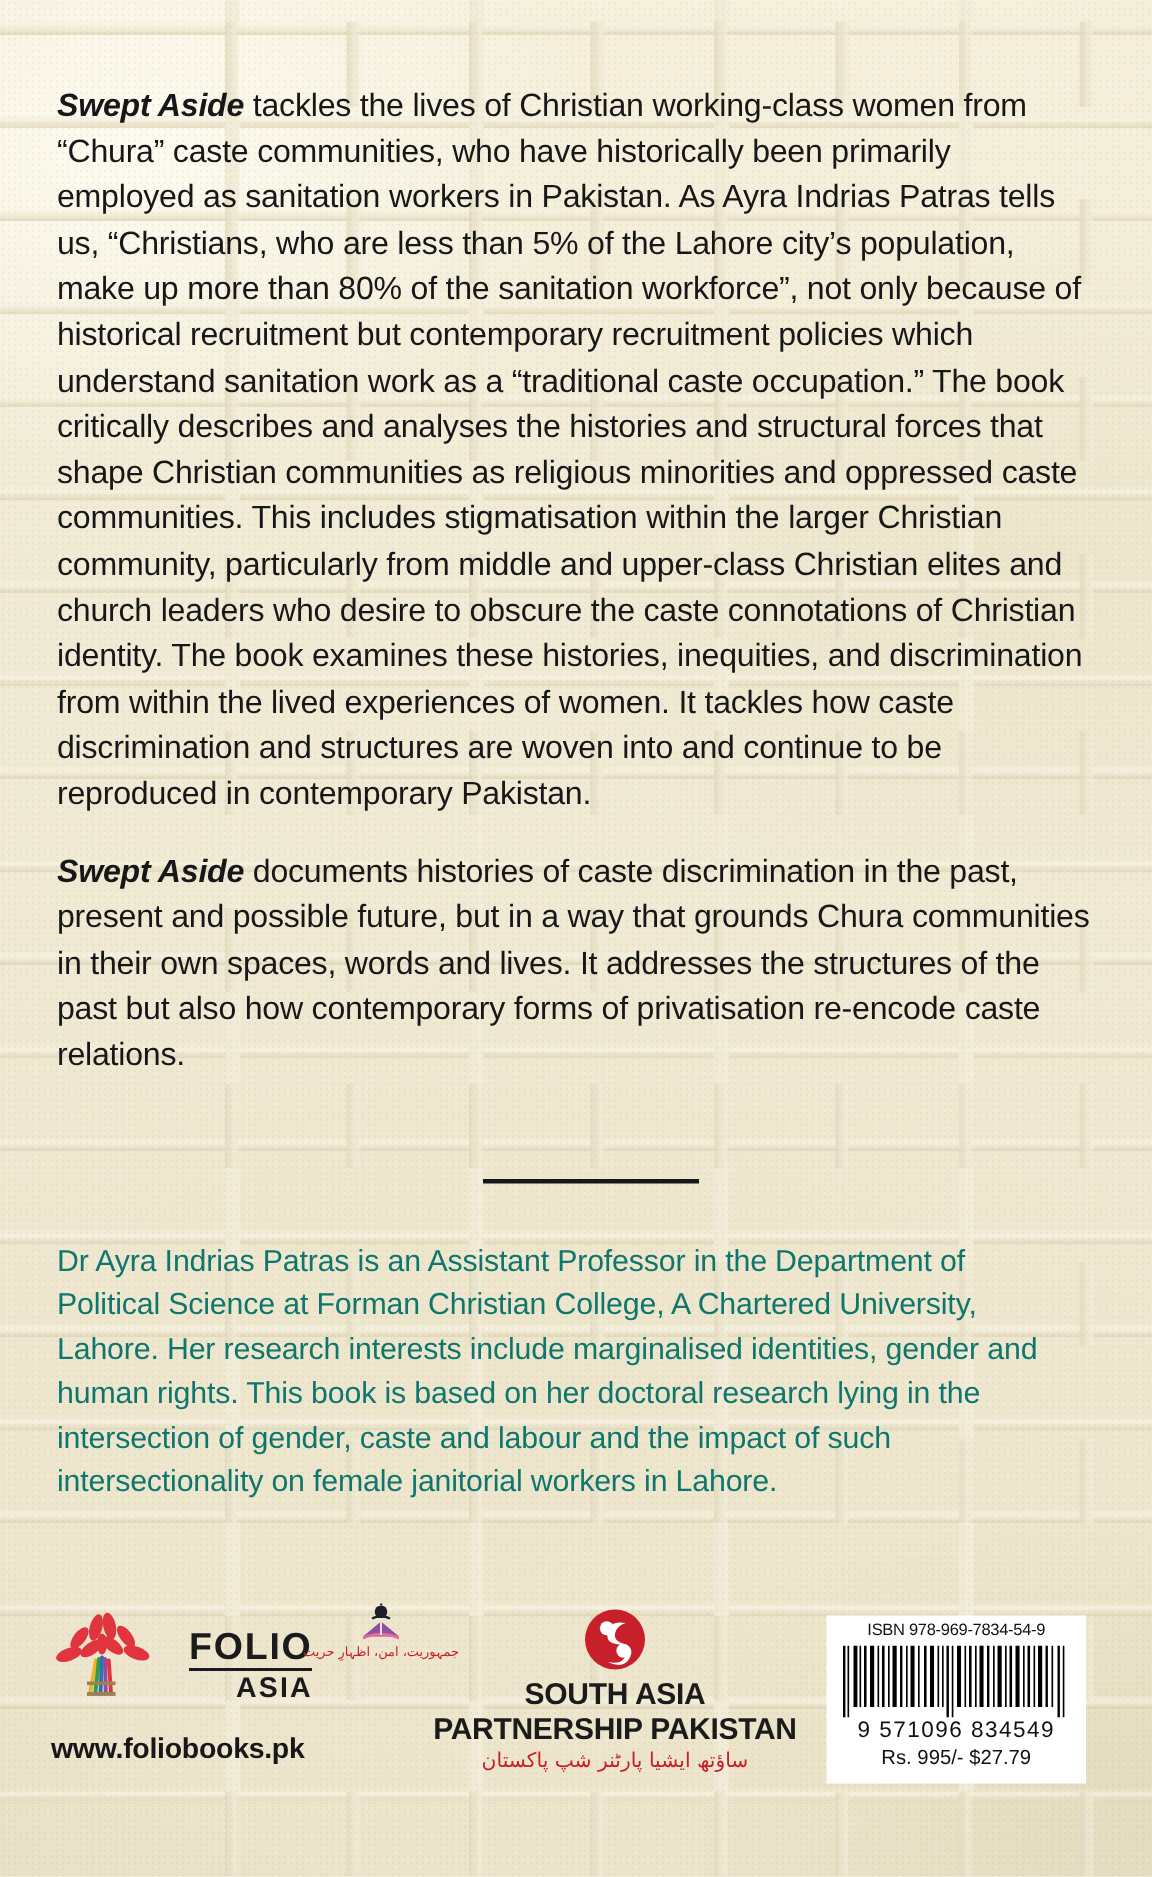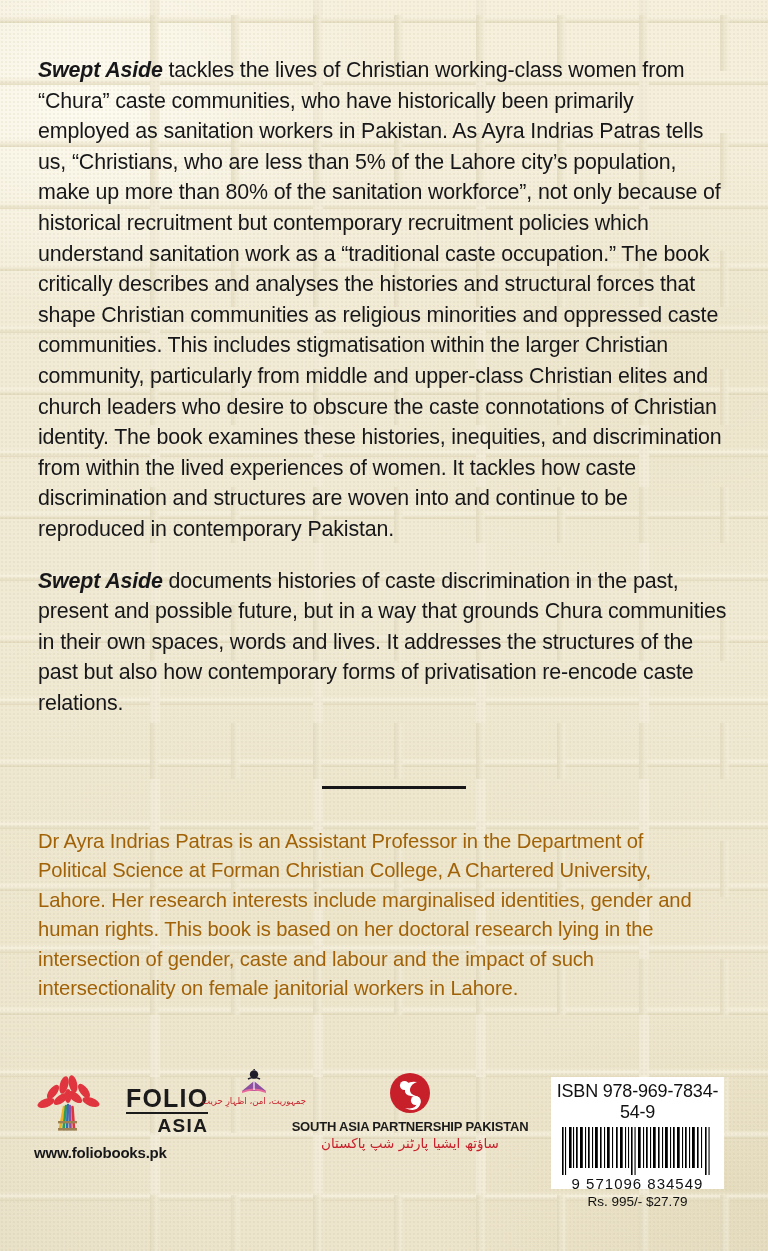--- a/index.html
+++ b/index.html
@@ -96,75 +96,75 @@
   .blurb p{margin:0 0 21px 0;}
   .blurb i{font-style:italic;font-weight:700;}
 
   .rule{
     position:absolute;left:322px;top:786px;width:144px;height:3px;
     background:#17171a;
   }
 
   .bio{
     position:absolute;left:38px;right:60px;top:827px;
-    font-size:20.2px;line-height:29.4px;color:#a16207;
+    font-size:20.2px;line-height:29.4px;color:#0f766e;
     font-weight:500;letter-spacing:-0.1px;
   }
 
   
   .footer{position:absolute;left:0;right:0;top:1065px;height:160px;}
 
   
   .folio{position:absolute;left:34px;top:8px;width:180px;}
   .folio-row{display:flex;align-items:flex-end;gap:24px;}
   .folio-mark{width:68px;height:62px;flex:0 0 68px;}
   .folio-word{line-height:1;padding-top:2px;}
   .folio-title{
     font-size:25px;font-weight:700;letter-spacing:1.2px;color:#1b1b1b;
     font-family:"Liberation Sans", sans-serif;
   }
   .folio-sub{
     font-size:19px;font-weight:700;letter-spacing:1.4px;color:#1b1b1b;
     text-align:right;border-top:2px solid #1b1b1b;margin-top:1px;padding-top:2px;
   }
   .folio-url{
-    margin-top:9px;font-size:15px;font-weight:700;color:#17171a;letter-spacing:-0.2px;
+    margin-top:21px;font-size:19px;font-weight:700;color:#17171a;letter-spacing:-0.2px;
   }
 
   
   .jazba{position:absolute;left:200px;top:4px;width:108px;text-align:center;}
   .jazba-fig{height:26px;}
   .jazba-word{
     font-size:40px;line-height:36px;color:#c8202b;font-weight:700;
     font-family:"DejaVu Sans", sans-serif;direction:rtl;
     margin-top:-2px;
   }
   .jazba-tag{
     font-size:8.6px;color:#c8202b;direction:rtl;margin-top:1px;
     font-family:"DejaVu Sans", sans-serif;
   }
 
   
   .sap{position:absolute;left:285px;top:6px;width:250px;text-align:center;}
   .sap-mark{height:46px;}
   .sap-title{
-    font-size:13px;font-weight:700;letter-spacing:-0.2px;color:#1b1b1b;margin-top:2px;
+    font-size:20px;font-weight:700;letter-spacing:-0.2px;color:#1b1b1b;margin-top:2px;
     font-family:"Liberation Sans", sans-serif;
   }
   .sap-urdu{
     font-size:13.5px;color:#c8202b;direction:rtl;margin-top:1px;
     font-family:"DejaVu Sans", sans-serif;
   }
 
   
   .isbn-box{
     position:absolute;left:551px;top:12px;width:173px;height:108px;
     background:#ffffff;padding:4px 0 0 0;text-align:center;
   }
-  .isbn-text{font-size:18px;color:#111;letter-spacing:-0.2px;font-weight:400;
+  .isbn-text{font-size:11px;color:#111;letter-spacing:-0.2px;font-weight:400;
     font-family:"Liberation Sans", sans-serif;text-align:center;}
   .bars{height:48px;margin:4px 10px 0 10px;}
   .bars svg{display:block;width:100%;height:48px;}
   .isbn-digits{
     font-size:15px;color:#111;letter-spacing:1px;margin-top:0px;
     font-family:"Liberation Sans", sans-serif;
   }
   .price{font-size:13.5px;color:#111;margin-top:2px;
     font-family:"Liberation Sans", sans-serif;}
 

